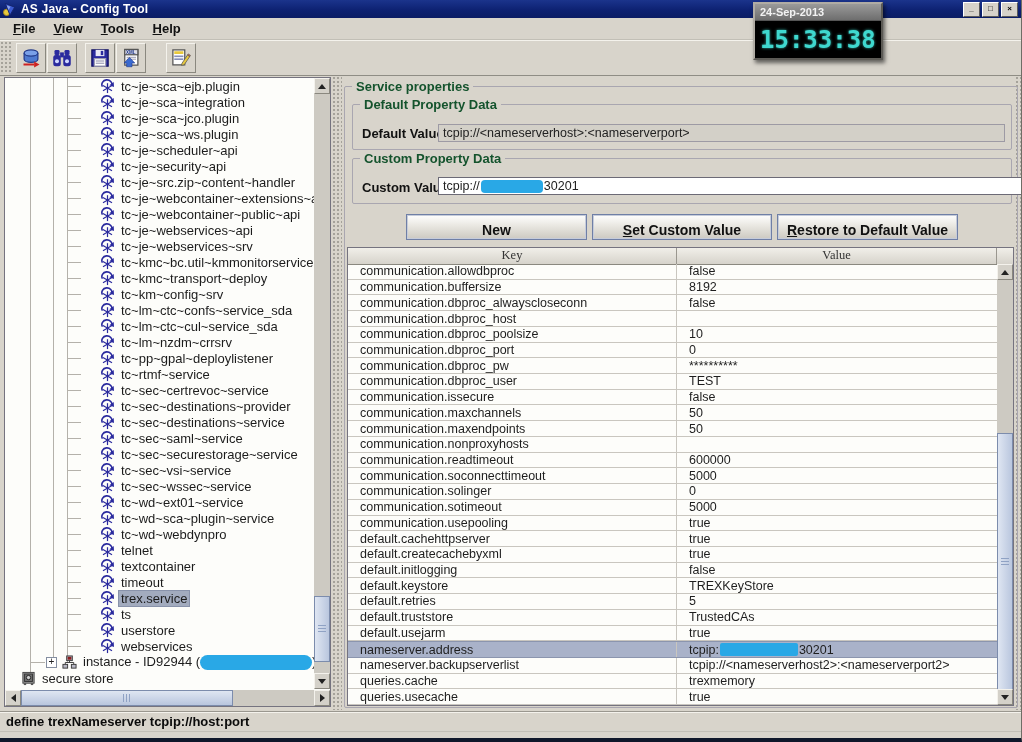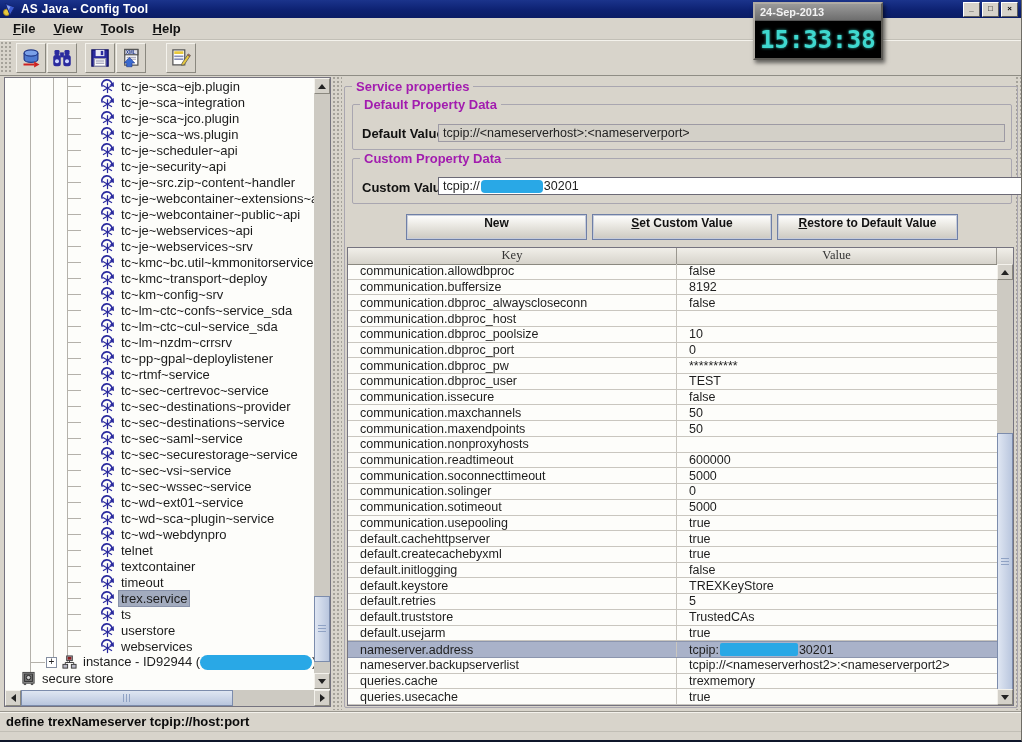--- a/index.html
+++ b/index.html
@@ -1,20 +1,20 @@
 <!DOCTYPE html>
 <html><head>
 <meta charset="utf-8">
 <style>
   html,body{margin:0;padding:0;background:#555;}
   .window{
     position:relative;width:1022px;height:742px;
     background:#d8d4cb;overflow:hidden;
     font-family:"Liberation Sans",sans-serif;
-    border-right:1px solid #6f6d66;border-bottom:2px solid #0f172a;
+    border-right:1px solid #6f6d66;border-bottom:4px solid #0f172a;
     box-sizing:border-box;
   }
   
   .titlebar{
     position:absolute;left:0;top:0;width:100%;height:18px;
     background:linear-gradient(180deg,#1b348c 0%,#0c2070 60%,#0a1c64 100%);
     display:flex;align-items:center;color:#fff;
   }
   .titlebar .app-icon{width:15px;height:15px;margin:0 4px 0 2px;}
   .titlebar .title-text{font-size:12px;font-weight:bold;letter-spacing:.2px;}
@@ -124,40 +124,40 @@
     content:"";position:absolute;top:3px;bottom:3px;left:50%;margin-left:-4px;width:8px;
     background:repeating-linear-gradient(90deg,#8fa2c4 0 1px,transparent 1px 3px);
   }
   
   .tree-vsb{position:absolute;right:0;top:0;width:16px;height:611px;background:#cdcac2;}
   .tree-hsb{position:absolute;left:0;bottom:0;width:325px;height:16px;background:#cdcac2;}
   
   .groupbox{position:absolute;border:1px solid #a9a6b0;border-radius:2px;}
   .groupbox>.legend{
     position:absolute;top:-8px;left:7px;background:#d8d4cb;padding:0 4px;
-    font-size:13px;font-weight:bold;color:#a21caf;white-space:nowrap;
+    font-size:13px;font-weight:bold;color:#14532d;white-space:nowrap;
   }
   .svc-props{left:344px;top:86px;width:672px;height:620px;}
   .grp-default{left:352px;top:104px;width:658px;height:44px;}
   .grp-custom{left:352px;top:158px;width:658px;height:44px;}
   .field-label{position:absolute;font-size:13px;font-weight:bold;color:#111;}
   .value-field{
     position:absolute;height:18px;font-size:12.5px;color:#222;
     display:flex;align-items:center;padding-left:4px;box-sizing:border-box;white-space:nowrap;overflow:hidden;
   }
   .value-field.readonly{background:#d3d0c8;border:1px solid #9d9aa4;}
   .value-field.editable{background:#fff;border:1px solid #6c6a76;}
   .value-field .redaction{width:62px;height:13px;margin:0 1px;}
   
   .btn{
     position:absolute;top:214px;height:26px;
     background:linear-gradient(180deg,#ffffff 0%,#e9e7e1 45%,#ccc9c1 100%);
     border:1px solid #6f7fa6;box-shadow:0 0 0 1px #c6ccda inset;
-    font-family:"Liberation Sans",sans-serif;font-size:12px;font-weight:bold;color:#111;
-    display:flex;align-items:flex-start;justify-content:center;
+    font-family:"Liberation Sans",sans-serif;font-size:14px;font-weight:bold;color:#111;
+    display:flex;align-items:flex-end;justify-content:center;
   }
   .btn-new{left:406px;width:181px;}
   .btn-set{left:592px;width:180px;}
   .btn-restore{left:777px;width:181px;}
   
   .table{
     position:absolute;left:347px;top:247px;width:667px;height:459px;
     border:1px solid #75737f;background:#fdfdfa;box-sizing:border-box;
   }
   .thead{display:flex;height:16px;border-bottom:1px solid #8a887f;background:linear-gradient(180deg,#f1efe9,#d6d3cb);}

